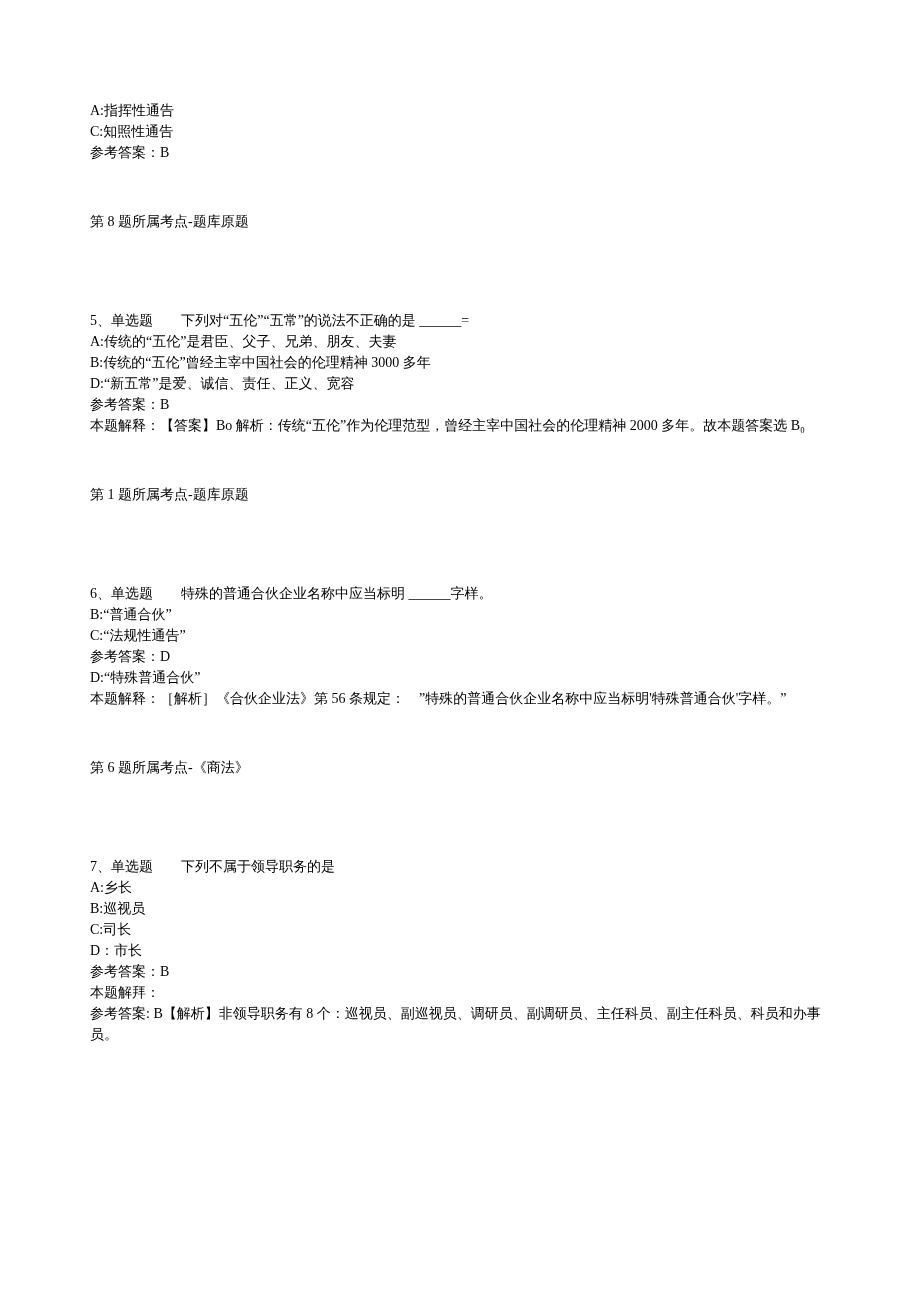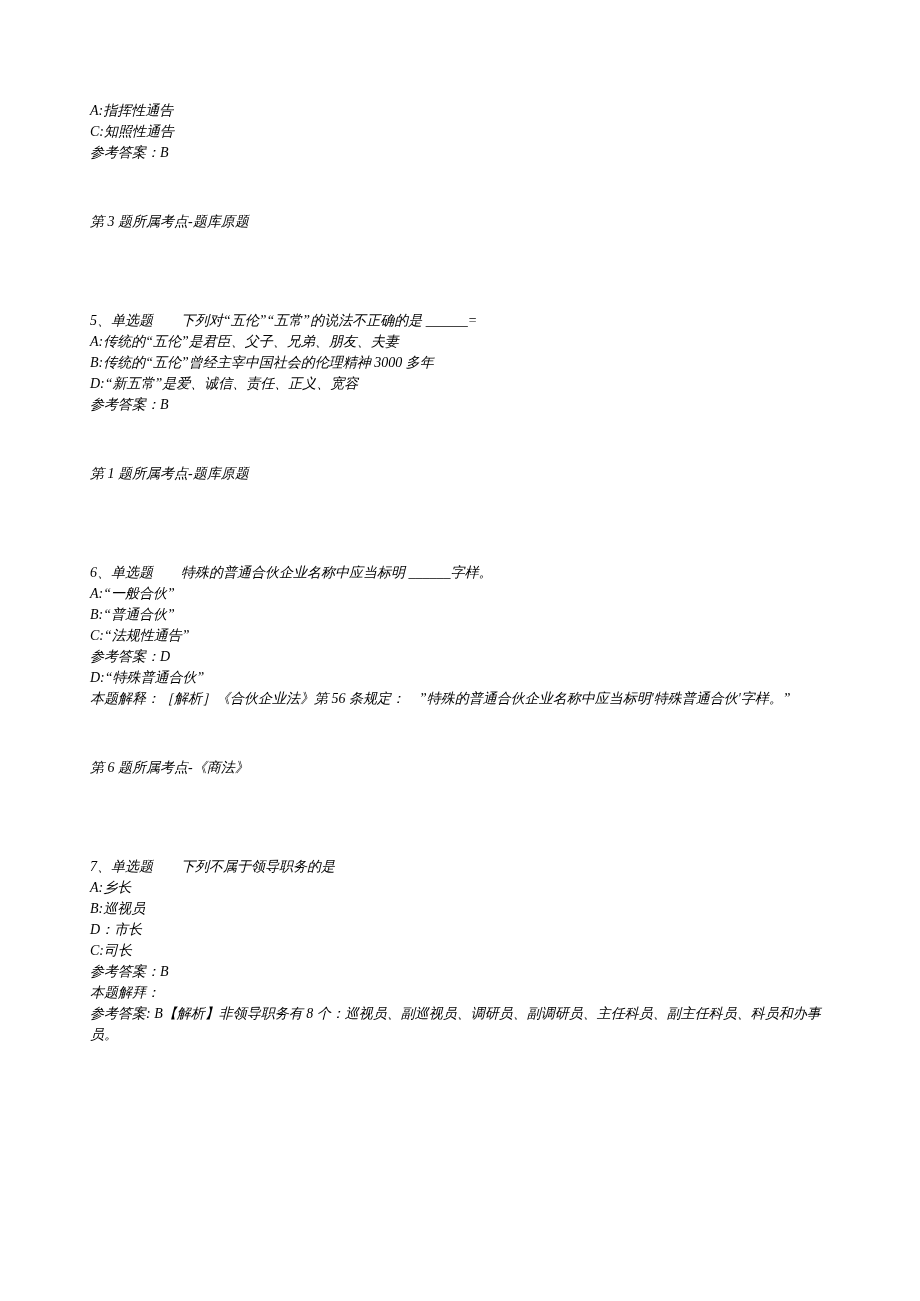--- a/index.html
+++ b/index.html
@@ -9,21 +9,20 @@
     font-family: "SimSun", "宋体", serif;
     font-size: 14px;
     color: #000000;
     line-height: 1.5;
   }
   .page {
     width: 920px;
     min-height: 1301px;
     padding: 100px 90px 60px 90px;
     box-sizing: border-box;
-    font-style: italic;
   }
   .line {
     margin: 0;
     padding: 0;
   }
   .block {
     margin-bottom: 0;
   }
   .spacer-medium {
     height: 48px;
@@ -37,56 +36,56 @@
 
 <div class="page">
 
   <div class="block">
     <p class="line">A:指挥性通告</p>
     <p class="line">C:知照性通告</p>
     <p class="line">参考答案：B</p>
   </div>
 
   <div class="spacer-medium"></div>
-  <p class="line">第 3 题所属考点-题库原题</p>
+  <p class="line">第 8 题所属考点-题库原题</p>
 
   <div class="spacer-large"></div>
 
   <div class="block">
     <p class="line">5、单选题　　下列对“五伦”“五常”的说法不正确的是 ______=</p>
     <p class="line">A:传统的“五伦”是君臣、父子、兄弟、朋友、夫妻</p>
     <p class="line">B:传统的“五伦”曾经主宰中国社会的伦理精神 3000 多年</p>
     <p class="line">D:“新五常”是爱、诚信、责任、正义、宽容</p>
     <p class="line">参考答案：B</p>
+    <p class="line">本题解释：【答案】Bo 解析：传统“五伦”作为伦理范型，曾经主宰中国社会的伦理精神 2000 多年。故本题答案选 B₀</p>
   </div>
 
   <div class="spacer-medium"></div>
   <p class="line">第 1 题所属考点-题库原题</p>
 
   <div class="spacer-large"></div>
 
   <div class="block">
     <p class="line">6、单选题　　特殊的普通合伙企业名称中应当标明 ______字样。</p>
-    <p class="line">A:“一般合伙”</p>
     <p class="line">B:“普通合伙”</p>
     <p class="line">C:“法规性通告”</p>
     <p class="line">参考答案：D</p>
     <p class="line">D:“特殊普通合伙”</p>
     <p class="line">本题解释：［解析］《合伙企业法》第 56 条规定：　”特殊的普通合伙企业名称中应当标明'特殊普通合伙'字样。”</p>
   </div>
 
   <div class="spacer-medium"></div>
   <p class="line">第 6 题所属考点-《商法》</p>
 
   <div class="spacer-large"></div>
 
   <div class="block">
     <p class="line">7、单选题　　下列不属于领导职务的是</p>
     <p class="line">A:乡长</p>
     <p class="line">B:巡视员</p>
+    <p class="line">C:司长</p>
     <p class="line">D：市长</p>
-    <p class="line">C:司长</p>
     <p class="line">参考答案：B</p>
     <p class="line">本题解拜：</p>
     <p class="line">参考答案:  B【解析】非领导职务有 8 个：巡视员、副巡视员、调研员、副调研员、主任科员、副主任科员、科员和办事员。</p>
   </div>
 
 </div>
 
 </body></html>

